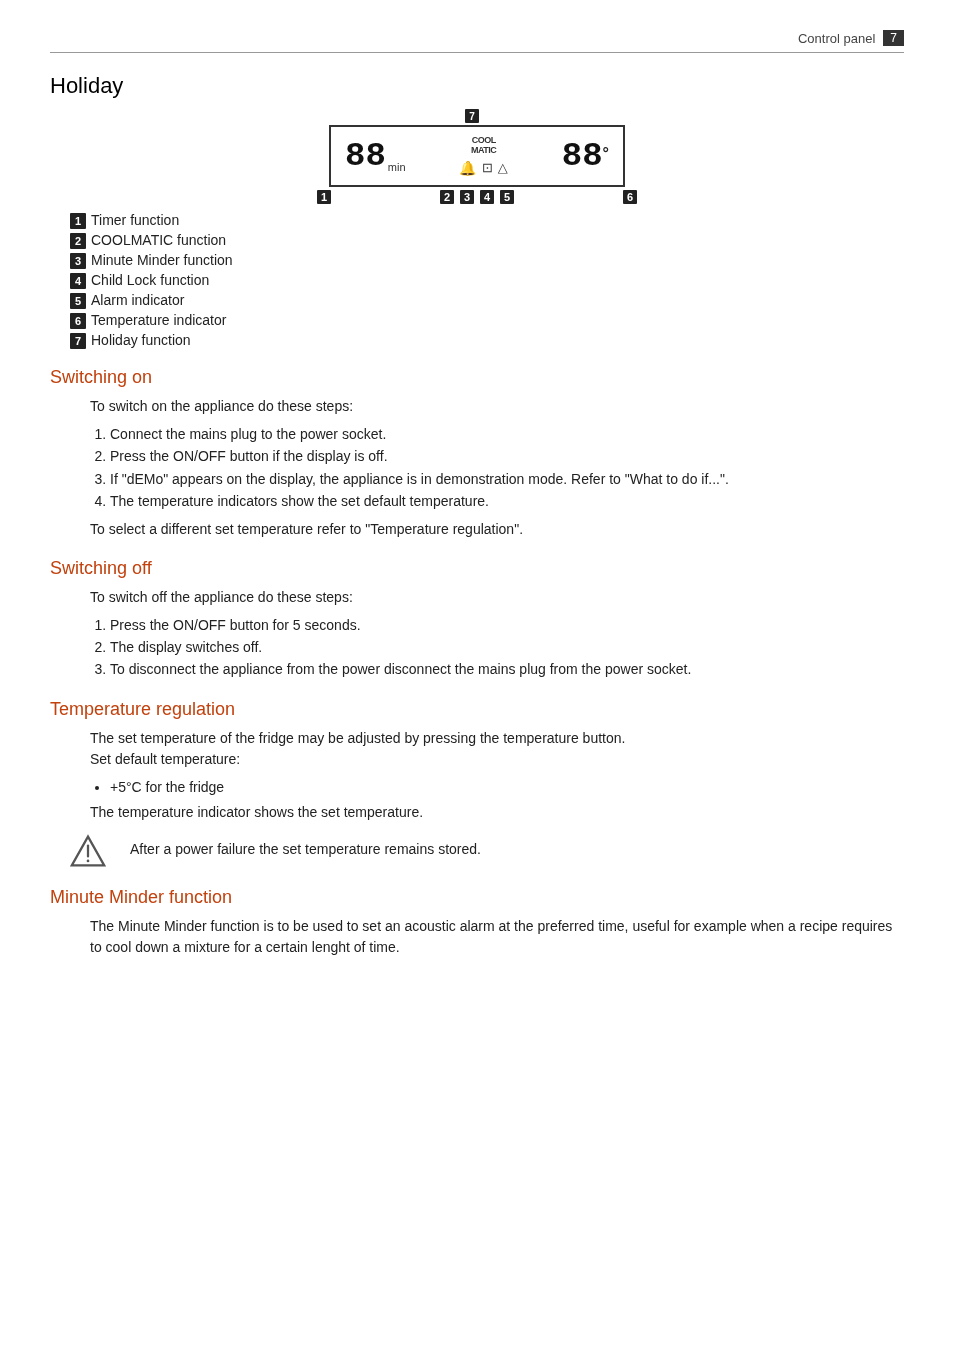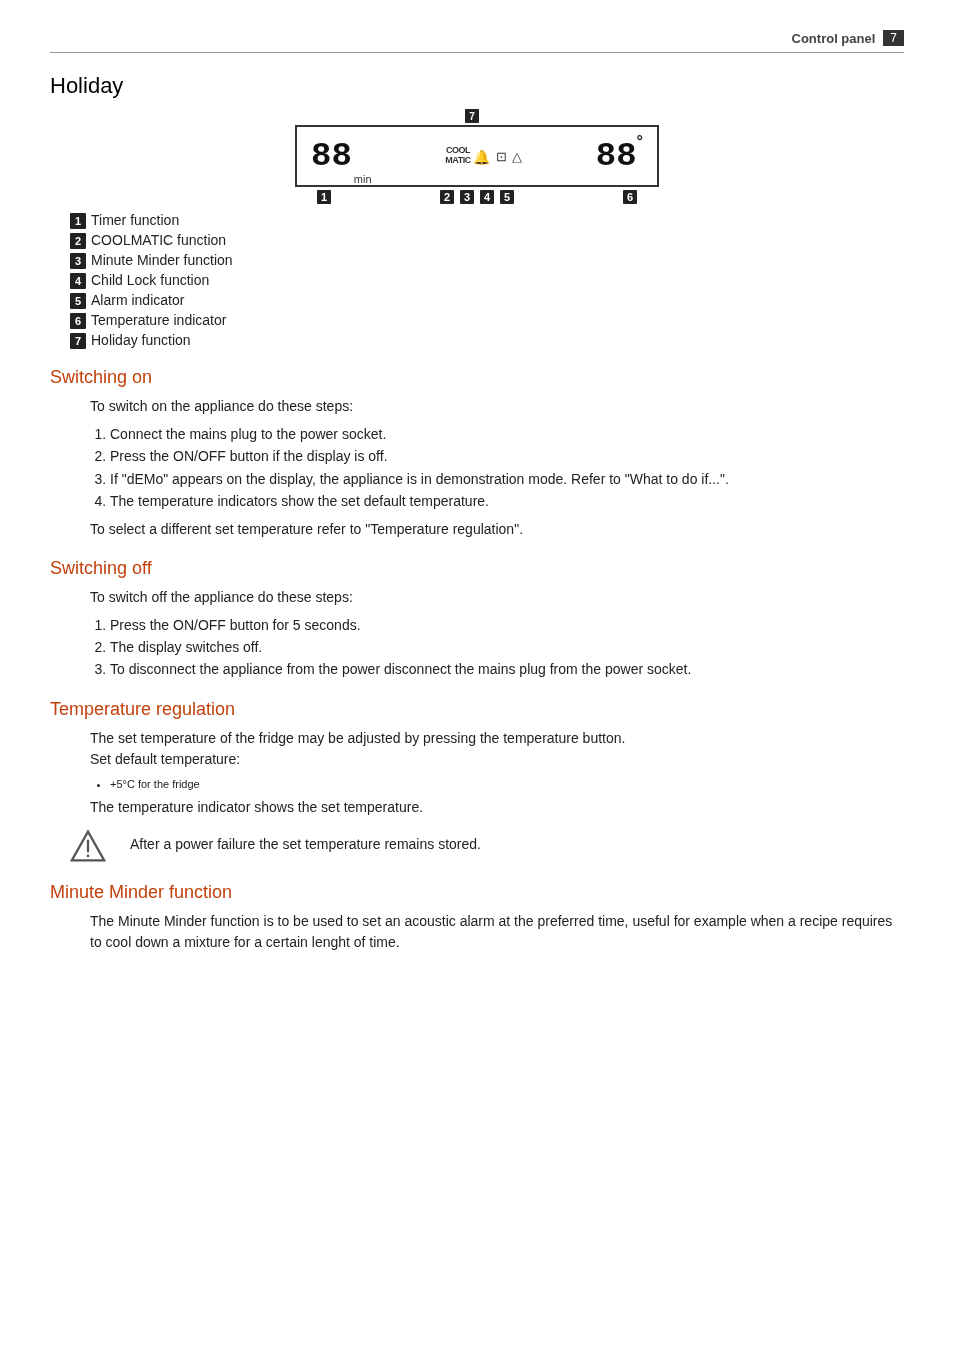--- a/index.html
+++ b/index.html
@@ -18,21 +18,20 @@
       display: flex;
       justify-content: flex-end;
       align-items: center;
       border-bottom: 1px solid #999;
       padding-bottom: 6px;
       margin-bottom: 20px;
     }
     .page-header-title {
       font-size: 13px;
       color: #444;
-      font-weight: bold;
     }
     .page-number {
       background: #333;
       color: #fff;
       font-size: 12px;
       padding: 1px 7px;
       margin-left: 8px;
     }
 
     
@@ -115,21 +114,21 @@
     ol li {
       font-size: 14px;
       line-height: 1.6;
     }
     ul.bullet-list {
       list-style: disc;
       margin-left: 60px;
       margin-bottom: 4px;
     }
     ul.bullet-list li {
-      font-size: 11px;
+      font-size: 14px;
       line-height: 1.6;
     }
 
     .section {
       margin-bottom: 14px;
     }
 
     
     .warning-row {
       display: flex;
@@ -156,24 +155,25 @@
       margin: 8px 0;
     }
     .diag-top-label {
       width: 320px;
       display: flex;
       justify-content: center;
       padding-right: 10px;
       margin-bottom: 2px;
     }
     .diag-display {
-      width: 364px;
+      width: 296px;
       border: 2px solid #333;
       height: 62px;
       display: flex;
+      align-items: center;
       justify-content: space-between;
       padding: 0 14px;
       background: #fff;
     }
     .seg-group {
       display: flex;
       align-items: center;
     }
     .seg-char {
       font-family: 'Courier New', monospace;
@@ -183,21 +183,21 @@
       line-height: 1;
     }
     .seg-min {
       font-size: 11px;
       color: #333;
       margin-left: 2px;
       align-self: flex-end;
     }
     .center-icons {
       display: flex;
-      flex-direction: row;
+      flex-direction: column;
       align-items: center;
       font-size: 10px;
       color: #333;
       gap: 3px;
     }
     .cool-matic-label {
       font-size: 9px;
       font-weight: bold;
       letter-spacing: -0.5px;
       line-height: 1.1;

